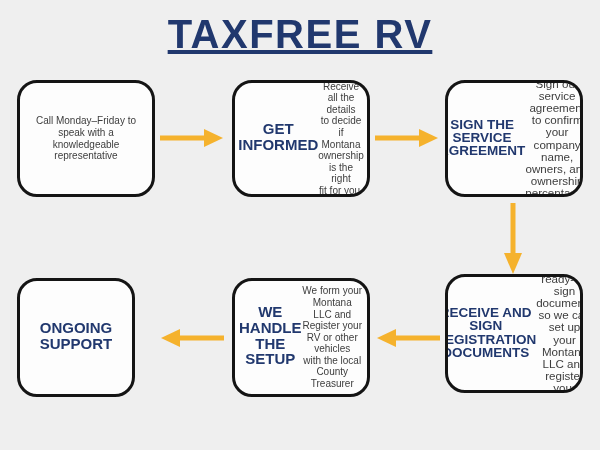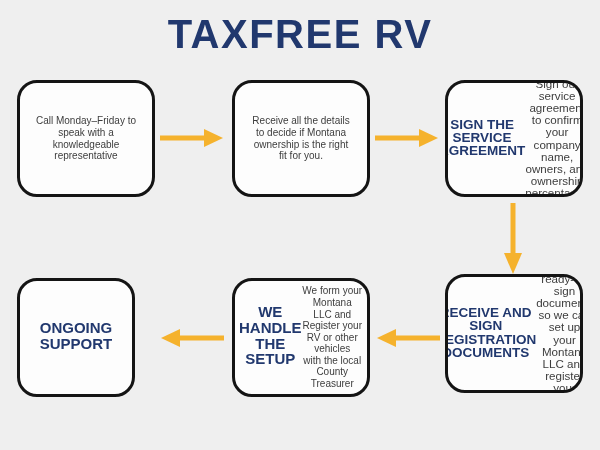--- a/index.html
+++ b/index.html
@@ -19,20 +19,21 @@
     position: absolute;
     top: 12px;
     left: 0;
     width: 600px;
     text-align: center;
     font-size: 40px;
     font-weight: bold;
     letter-spacing: 1.5px;
     color: var(--heading-text, #21386E);
     margin: 0;
+    text-decoration: underline;
   }
   .box {
     position: absolute;
     box-sizing: border-box;
     background: var(--box-fill, #FDFDFD);
     border: 3px solid var(--box-border, #141414);
     border-radius: 20px;
     display: flex;
     align-items: center;
     justify-content: center;
@@ -94,20 +95,21 @@
 knowledgeable
 representative</div>
   </div>
 
   <svg class="arrow pos-a1" width="64" height="24" viewBox="0 0 64 24">
     <path d="M0 12 H46" stroke="currentColor" stroke-width="5" fill="none"></path>
     <polygon points="44,3 63,12 44,21" fill="currentColor"></polygon>
   </svg>
 
   <div class="box pos-b2">
+    <div class="box-heading">GET INFORMED</div>
     <div class="box-body">Receive all the details
 to decide if Montana
 ownership is the right
 fit for you.</div>
   </div>
 
   <svg class="arrow pos-a2" width="64" height="24" viewBox="0 0 64 24">
     <path d="M0 12 H46" stroke="currentColor" stroke-width="5" fill="none"></path>
     <polygon points="44,3 63,12 44,21" fill="currentColor"></polygon>
   </svg>

